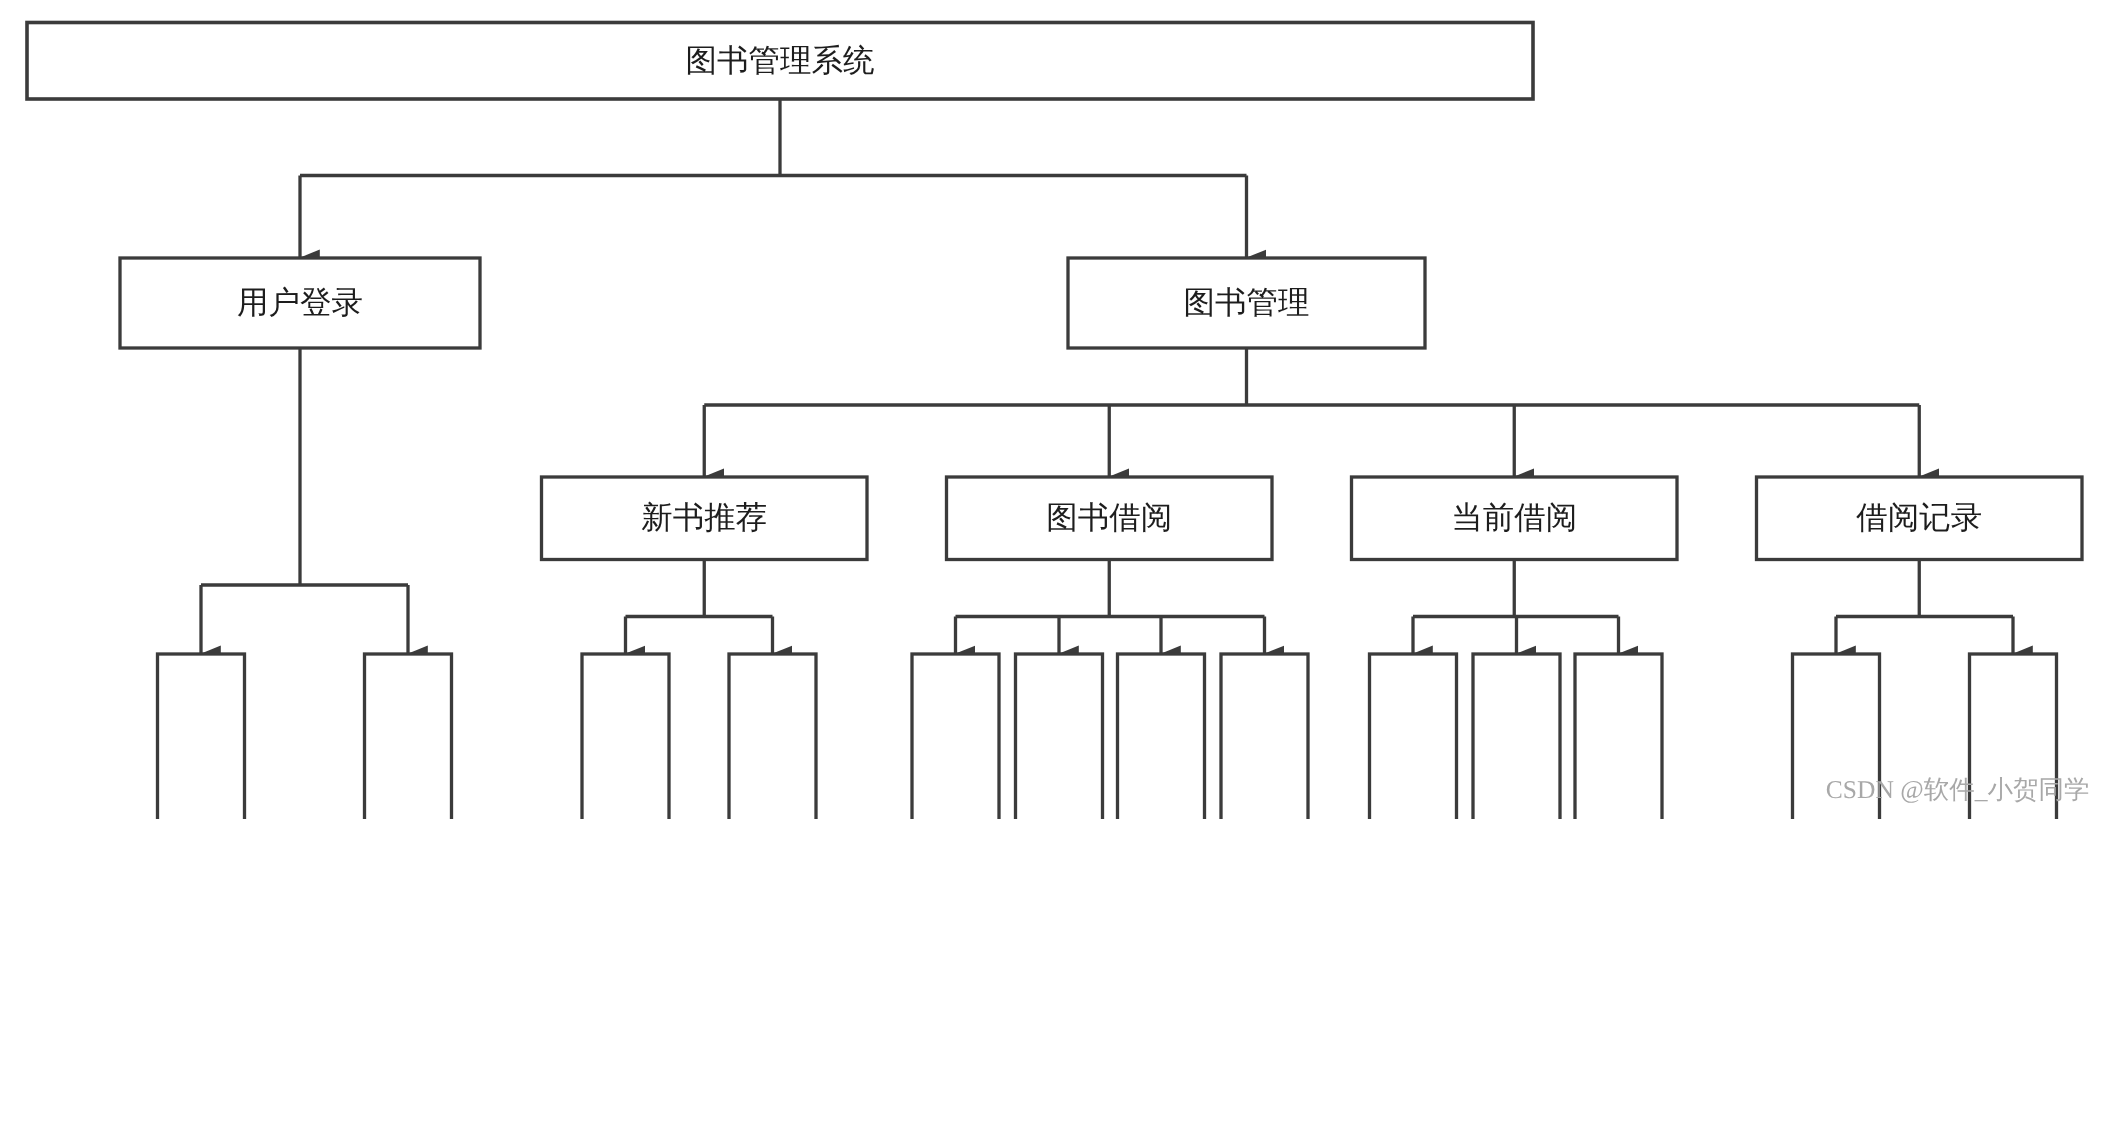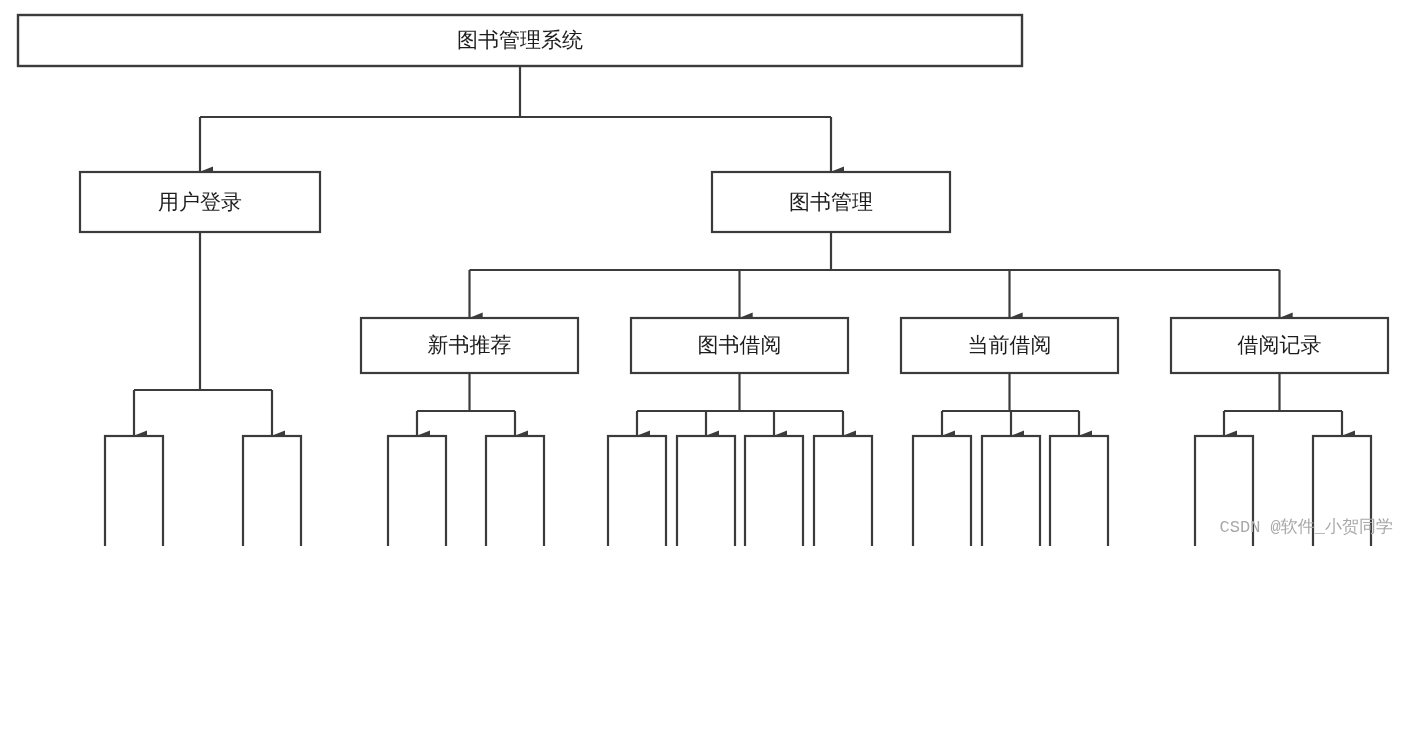--- a/index.html
+++ b/index.html
@@ -66,21 +66,21 @@
     display: flex;
     align-items: flex-start;
     justify-content: center;
     pointer-events: none;
     user-select: none;
   }
   .watermark {
     position: absolute;
     right: 12px;
     bottom: 8px;
-    font-family: Liberation Mono, monospace;
+    font-family: Liberation Serif, serif;
     font-size: 17px;
     color: #a8a8a8;
     white-space: nowrap;
     user-select: none;
   }
 </style>
 </head>
 <body>
 
 <div id="diagram-root">

